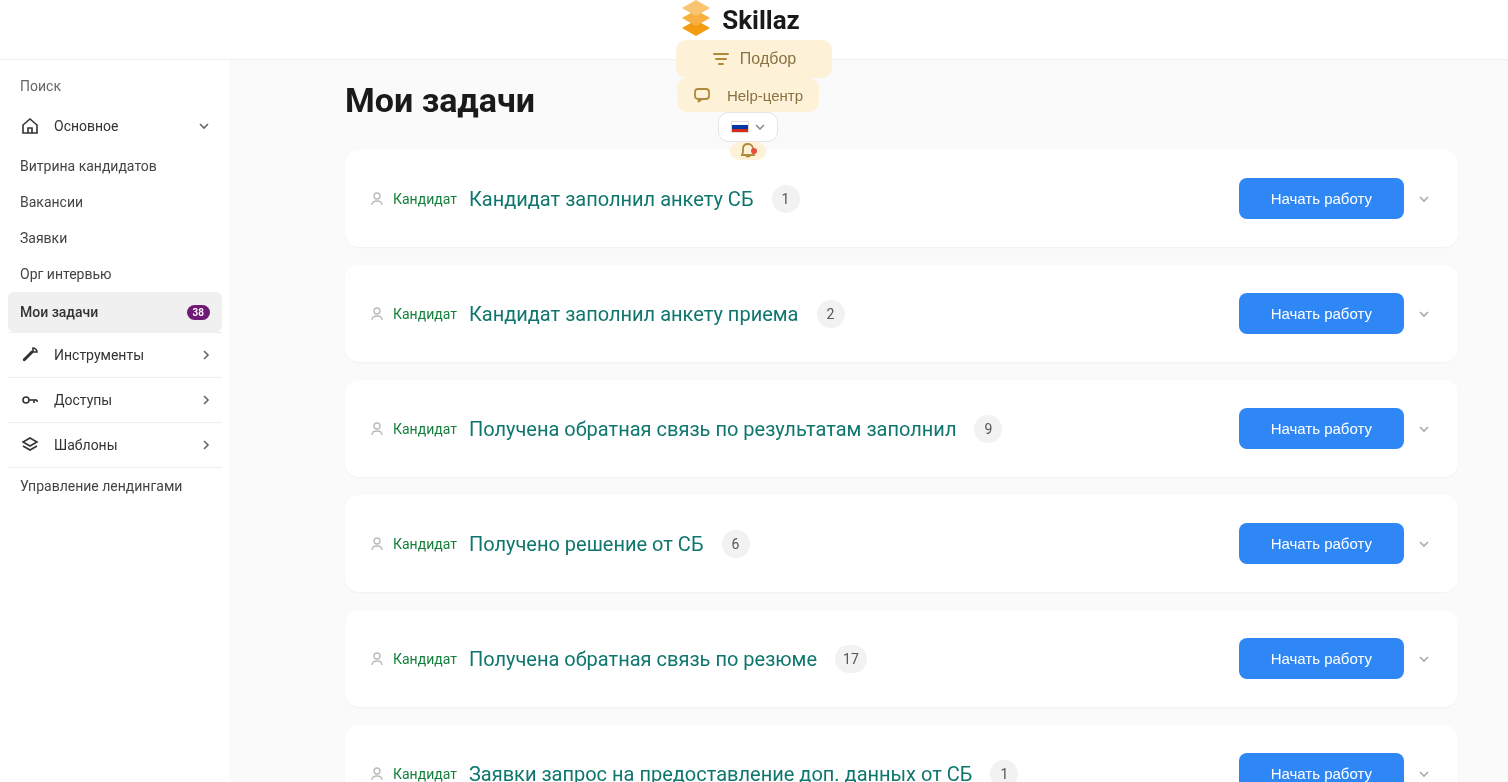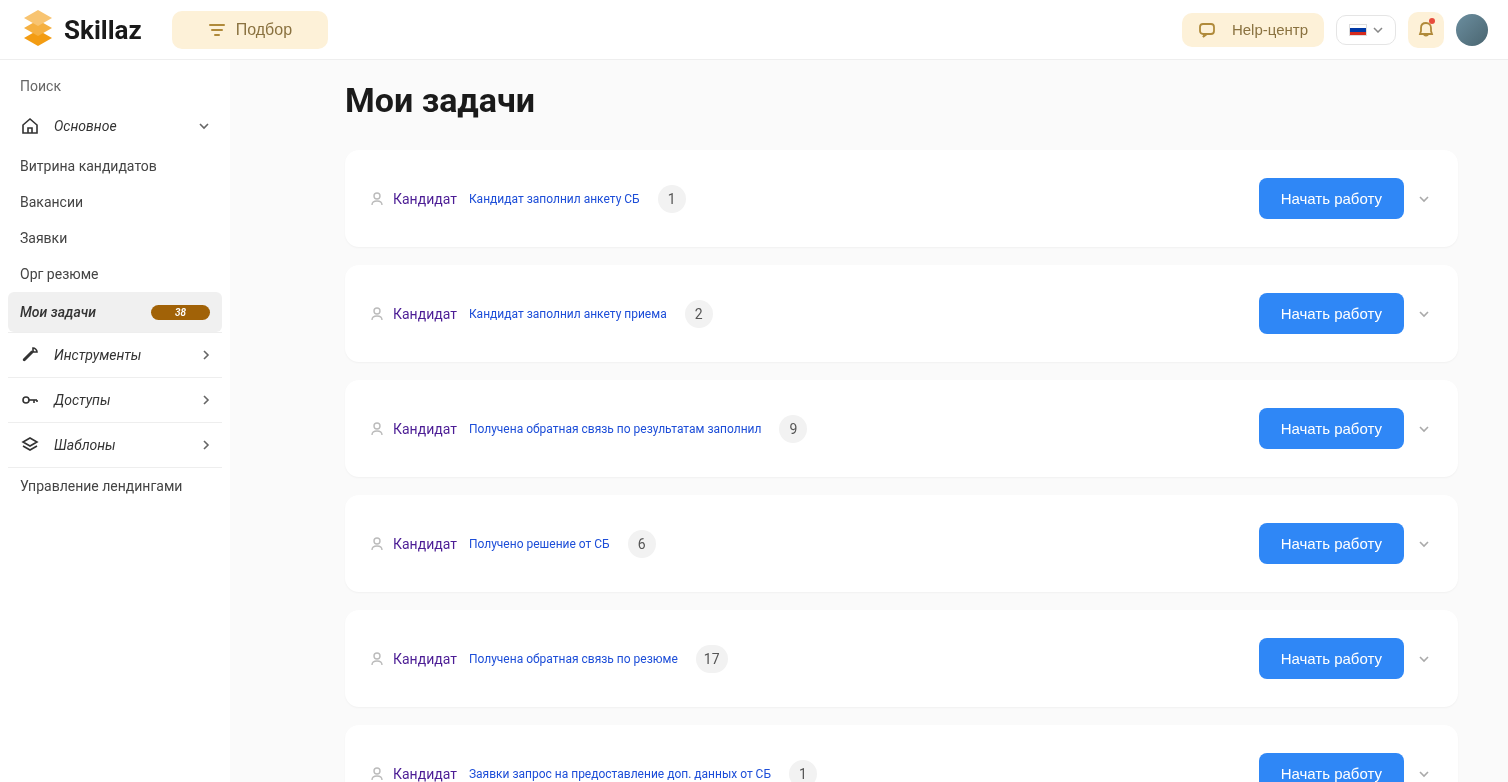--- a/index.html
+++ b/index.html
@@ -1,57 +1,57 @@
 <!DOCTYPE html>
 <html><head>
 <meta charset="utf-8">
 <style>
 * { margin: 0; padding: 0; box-sizing: border-box; }
 body { font-family: -apple-system, BlinkMacSystemFont, "Segoe UI", Roboto, sans-serif; background: #fafafa; color: #1a1a1a; }
 
 
-.header { display: flex; align-items: center; height: 60px; padding: 0 20px; background: #fff; border-bottom: 1px solid #eee; }
+.header { display: flex; align-items: center; height: 60px; padding: 0 20px; background: #fff; border-bottom: 1px solid #eee; flex-direction: column; }
 .logo { display: flex; align-items: center; gap: 8px; margin-right: 30px; }
 .logo-icon { width: 36px; height: 40px; }
 .logo-text { font-size: 26px; font-weight: 700; color: #1a1a1a; }
 .podbor-btn { display: flex; align-items: center; gap: 10px; background: #fdf1d8; border: none; padding: 10px 36px; border-radius: 10px; font-size: 16px; font-weight: 500; color: #8a7240; cursor: pointer; }
 .header-spacer { flex: 1; }
 .help-btn { display: flex; align-items: center; gap: 16px; background: #fdf1d8; border: none; padding: 8px 16px; border-radius: 10px; font-size: 15px; font-weight: 500; color: #8a7240; cursor: pointer; margin-right: 12px; }
 .lang-btn { display: flex; align-items: center; gap: 6px; background: #fff; border: 1px solid #e5e5e5; padding: 8px 12px; border-radius: 10px; cursor: pointer; margin-right: 12px; }
 .flag { width: 18px; height: 12px; display: inline-block; background: linear-gradient(to bottom, #fff 0 33%, #0039a6 33% 66%, #d52b1e 66% 100%); border: 1px solid #ddd; }
 .bell-btn { position: relative; background: #fdf1d8; border: none; width: 36px; height: 36px; border-radius: 10px; cursor: pointer; margin-right: 12px; display: flex; align-items: center; justify-content: center; }
 .bell-dot { position: absolute; top: 6px; right: 9px; width: 6px; height: 6px; background: #e74c3c; border-radius: 50%; }
 .avatar { width: 32px; height: 32px; border-radius: 50%; background: linear-gradient(135deg, #6b8e9f, #4a6570); }
 
 
 .layout { display: flex; }
 .sidebar { width: 230px; background: #fff; min-height: calc(100vh - 60px); padding: 8px; }
 .main { flex: 1; padding: 20px 50px 20px 115px; }
 
 
 .sb-search { padding: 10px 12px; font-size: 14px; color: #666; cursor: pointer; }
 .sb-section { border-bottom: 1px solid #eee; }
-.sb-item { display: flex; align-items: center; gap: 14px; padding: 12px 12px; font-size: 14px; color: #333; cursor: pointer; border-radius: 6px; font-style: italic; }
+.sb-item { display: flex; align-items: center; gap: 14px; padding: 12px 12px; font-size: 14px; color: #333; cursor: pointer; border-radius: 6px; }
 .sb-item.expandable { justify-content: space-between; }
 .sb-item.active { background: #f0f0f0; font-weight: 500; }
 .sb-item-left { display: flex; align-items: center; gap: 14px; }
 .sb-sub { padding: 10px 12px; font-size: 14px; color: #444; cursor: pointer; }
 .sb-icon { width: 20px; height: 20px; display: flex; align-items: center; justify-content: center; }
-.badge { background: #a16207; color: #fff; font-size: 10px; padding: 2px 24px; border-radius: 10px; font-weight: 600; }
+.badge { background: #701a75; color: #fff; font-size: 10px; padding: 2px 6px; border-radius: 10px; font-weight: 600; }
 .chev { color: #999; }
 
 
 .page-title { font-size: 34px; font-weight: 700; margin-bottom: 30px; }
 .task-card { background: #fff; border-radius: 14px; padding: 28px 24px; margin-bottom: 18px; display: flex; align-items: center; box-shadow: 0 1px 2px rgba(0,0,0,0.04); }
 .task-left { display: flex; align-items: center; gap: 8px; flex: 1; }
-.task-tag { font-size: 14px; color: #4c1d95; }
-.task-title { font-size: 12px; color: #1d4ed8; margin-left: 4px; }
+.task-tag { font-size: 14px; color: #15803d; }
+.task-title { font-size: 20px; color: #0f766e; margin-left: 4px; }
 .task-count { display: inline-flex; align-items: center; justify-content: center; min-width: 28px; height: 28px; padding: 0 8px; background: #f2f2f2; border-radius: 14px; font-size: 14px; color: #555; margin-left: 10px; }
 .task-right { display: flex; align-items: center; gap: 10px; }
-.start-btn { background: #2f87f6; color: #fff; border: none; padding: 12px 22px; border-radius: 8px; font-size: 15px; font-weight: 500; cursor: pointer; }
+.start-btn { background: #2f87f6; color: #fff; border: none; padding: 12px 32px; border-radius: 8px; font-size: 15px; font-weight: 500; cursor: pointer; }
 .expand-chev { color: #aaa; cursor: pointer; padding: 4px; }
 .user-icon { color: #bbb; }
 
 svg { display: block; }
 </style>
 </head>
 <body>
 
 <div class="header">
   <div class="logo">
@@ -122,21 +122,21 @@
         </div>
         <span class="chev">
           <svg width="12" height="8" viewBox="0 0 12 8" stroke="#666" stroke-width="1.6" fill="none">
               <path d="M2 2 L6 6 L10 2"></path>
             </svg>
         </span>
       </div>
       <div class="sb-sub">Витрина кандидатов</div>
       <div class="sb-sub">Вакансии</div>
       <div class="sb-sub">Заявки</div>
-      <div class="sb-sub">Орг резюме</div>
+      <div class="sb-sub">Орг интервью</div>
       <div class="sb-item active" style="justify-content:space-between;">
         <span>Мои задачи</span>
         <span class="badge">38</span>
       </div>
     </div>
 
     <div class="sb-section">
       <div class="sb-item expandable">
         <div class="sb-item-left">
           <span class="sb-icon">

